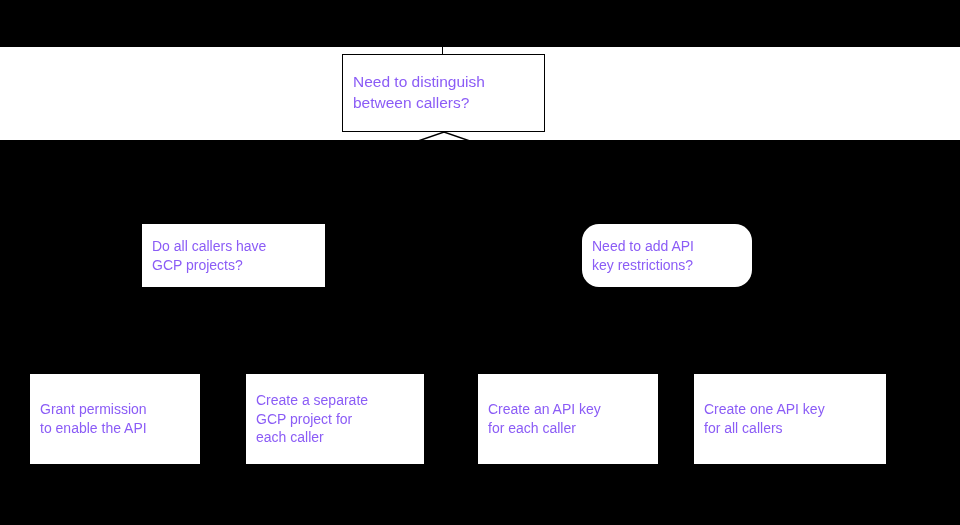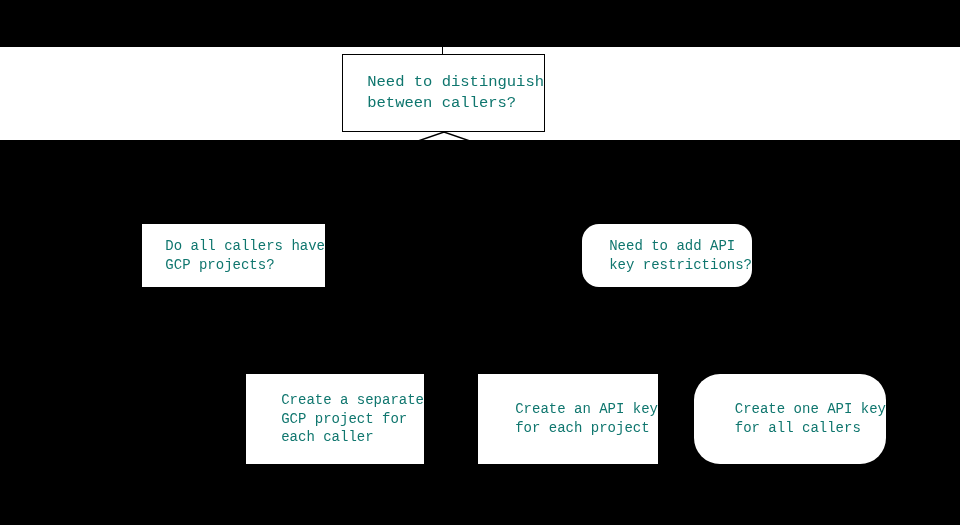--- a/index.html
+++ b/index.html
@@ -10,28 +10,27 @@
     overflow:hidden;
     position:relative;
   }
   #canvas{position:absolute;left:0;top:0;width:960px;height:525px;}
 
   .band{position:absolute;left:0;width:960px;background:#ffffff;}
 
   .node{
     position:absolute;
     background:#ffffff;
-    color:#0f766e;
+    color:#8b5cf6;
     box-sizing:border-box;
     display:flex;
     align-items:center;
-    justify-content:flex-end;
+    justify-content:flex-start;
     line-height:1.33;
     white-space:pre-line;
-    font-family:Liberation Mono, monospace;
   }
   .node .label{display:block;}
 
   .decision-top{
     border:1px solid #000000;
     font-size:15.5px;
     padding:0 0 0 10px;
   }
   .plain{
     border:0;
@@ -63,30 +62,34 @@
   <div class="node plain" style="left:142px;top:224px;width:183px;height:63px;">
     <span class="label">Do all callers have
 GCP projects?</span>
   </div>
 
   <div class="node plain" style="left:582px;top:224px;width:170px;height:63px;border-radius:17px;">
     <span class="label">Need to add API
 key restrictions?</span>
   </div>
 
+  <div class="node plain" style="left:30px;top:374px;width:170px;height:90px;">
+    <span class="label">Grant permission
+to enable the API</span>
+  </div>
 
   <div class="node plain" style="left:246px;top:374px;width:178px;height:90px;">
     <span class="label">Create a separate
 GCP project for
 each caller</span>
   </div>
 
   <div class="node plain" style="left:478px;top:374px;width:180px;height:90px;">
     <span class="label">Create an API key
-for each project</span>
+for each caller</span>
   </div>
 
-  <div class="node plain" style="left:694px;top:374px;width:192px;height:90px;border-radius:26px;">
+  <div class="node plain" style="left:694px;top:374px;width:192px;height:90px;">
     <span class="label">Create one API key
 for all callers</span>
   </div>
 
 </div>
 
 </body></html>

